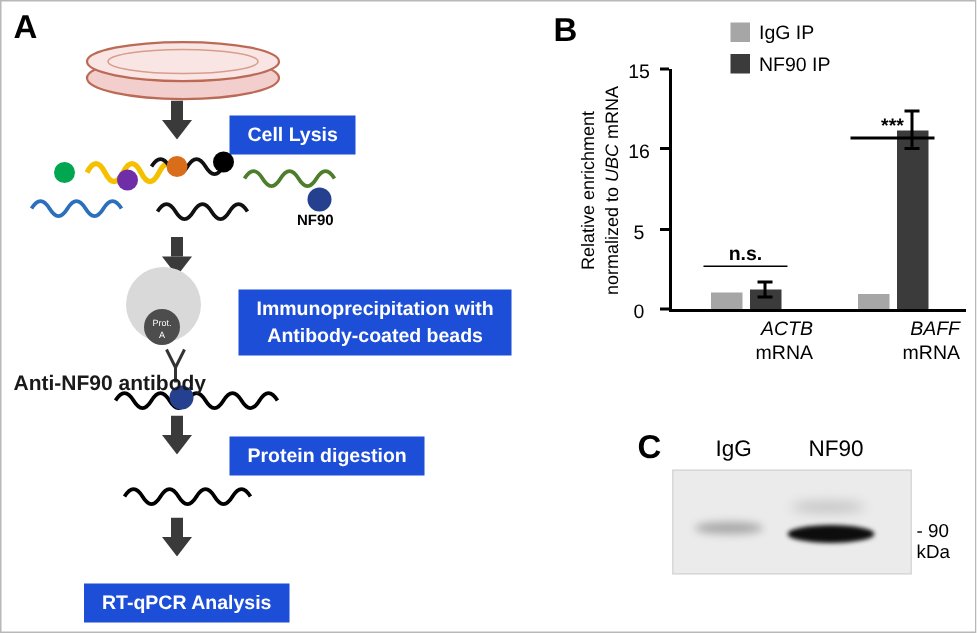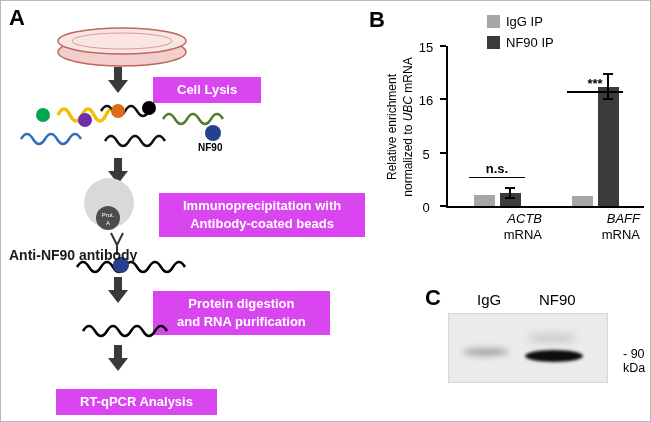--- a/index.html
+++ b/index.html
@@ -1,20 +1,20 @@
 <!DOCTYPE html>
 <html><head>
 <meta charset="utf-8">
 <style>
   html,body{margin:0;padding:0;background:#fff;}
   .figure{position:relative;width:651px;height:422px;background:#fff;border:1px solid #b8b8b8;
           box-sizing:border-box;overflow:hidden;font-family:"Liberation Sans",sans-serif;color:#000;}
   .panel-label{position:absolute;font-size:22px;font-weight:bold;}
-  .step-box{position:absolute;background:#d946ef;color:#fff;font-size:13px;font-weight:bold;
-            padding:4px 24px;text-align:center;line-height:1.4;white-space:nowrap;}
+  .step-box{position:absolute;background:#1d4ed8;color:#fff;font-size:13px;font-weight:bold;
+            padding:4px 12px;text-align:center;line-height:1.4;white-space:nowrap;}
   .abs{position:absolute;}
   .small-note{position:absolute;font-size:14px;font-weight:bold;color:#1a1a1a;}
   .nf90-tag{position:absolute;font-size:10px;font-weight:bold;color:#000;}
 
   
   .ylabel-outer{position:absolute;left:384px;top:42px;width:34px;height:168px;}
   .ylabel-inner{position:absolute;left:0;top:168px;width:168px;height:34px;
                 transform:rotate(-90deg);transform-origin:0 0;text-align:center;
                 font-size:12px;line-height:1.3;}
   .plot{position:absolute;left:445px;top:45px;width:196px;height:160px;
@@ -30,21 +30,21 @@
   .anntext{position:absolute;width:60px;text-align:center;font-size:13px;font-weight:bold;}
   .legend{position:absolute;left:486px;top:13px;font-size:13px;}
   .legend-item{display:flex;align-items:center;margin-bottom:6px;}
   .legend-swatch{display:inline-block;width:13px;height:13px;margin-right:6px;}
 
   
   .blot-box{position:absolute;left:447px;top:312px;width:160px;height:70px;
             background:#ebebeb;border:1px solid #d8d8d8;box-sizing:border-box;}
   .band{position:absolute;border-radius:50%;}
   .lane-label{position:absolute;font-size:15px;}
-  .marker-label{position:absolute;font-size:12.5px;margin-left:12px;}
+  .marker-label{position:absolute;font-size:12.5px;}
 </style>
 </head>
 <body>
 
 <div class="figure">
 
   <div class="panel-label" style="left:8px;top:4px;">A</div>
 
   <svg class="abs" style="left:46px;top:16px;" width="150" height="55">
     <ellipse cx="75" cy="35" rx="64" ry="14" fill="#f2cfcc" stroke="#bc6a55" stroke-width="1.5"></ellipse>
@@ -95,21 +95,20 @@
     <span>Antibody-coated beads</span>
   </div>
 
   <svg class="abs" style="left:106px;top:276px;" width="22" height="26">
     <rect x="7" y="0" width="8" height="13" fill="#3a3a3a"></rect>
     <polygon points="1,13 21,13 11,26" fill="#3a3a3a"></polygon>
   </svg>
 
   <div class="step-box" style="left:152px;top:290px;">
     <span>Protein digestion</span><br>
-    <span>and RNA purification</span>
   </div>
 
   <svg class="abs" style="left:78px;top:316px;" width="100" height="22">
     <path d="M4,14 q6,-10 12,0 t12,0 t12,0 t12,0 t12,0 t12,0 t12,0" fill="none" stroke="#000" stroke-width="2.5"></path>
   </svg>
 
   <svg class="abs" style="left:106px;top:344px;" width="22" height="26">
     <rect x="7" y="0" width="8" height="13" fill="#3a3a3a"></rect>
     <polygon points="1,13 21,13 11,26" fill="#3a3a3a"></polygon>
   </svg>

